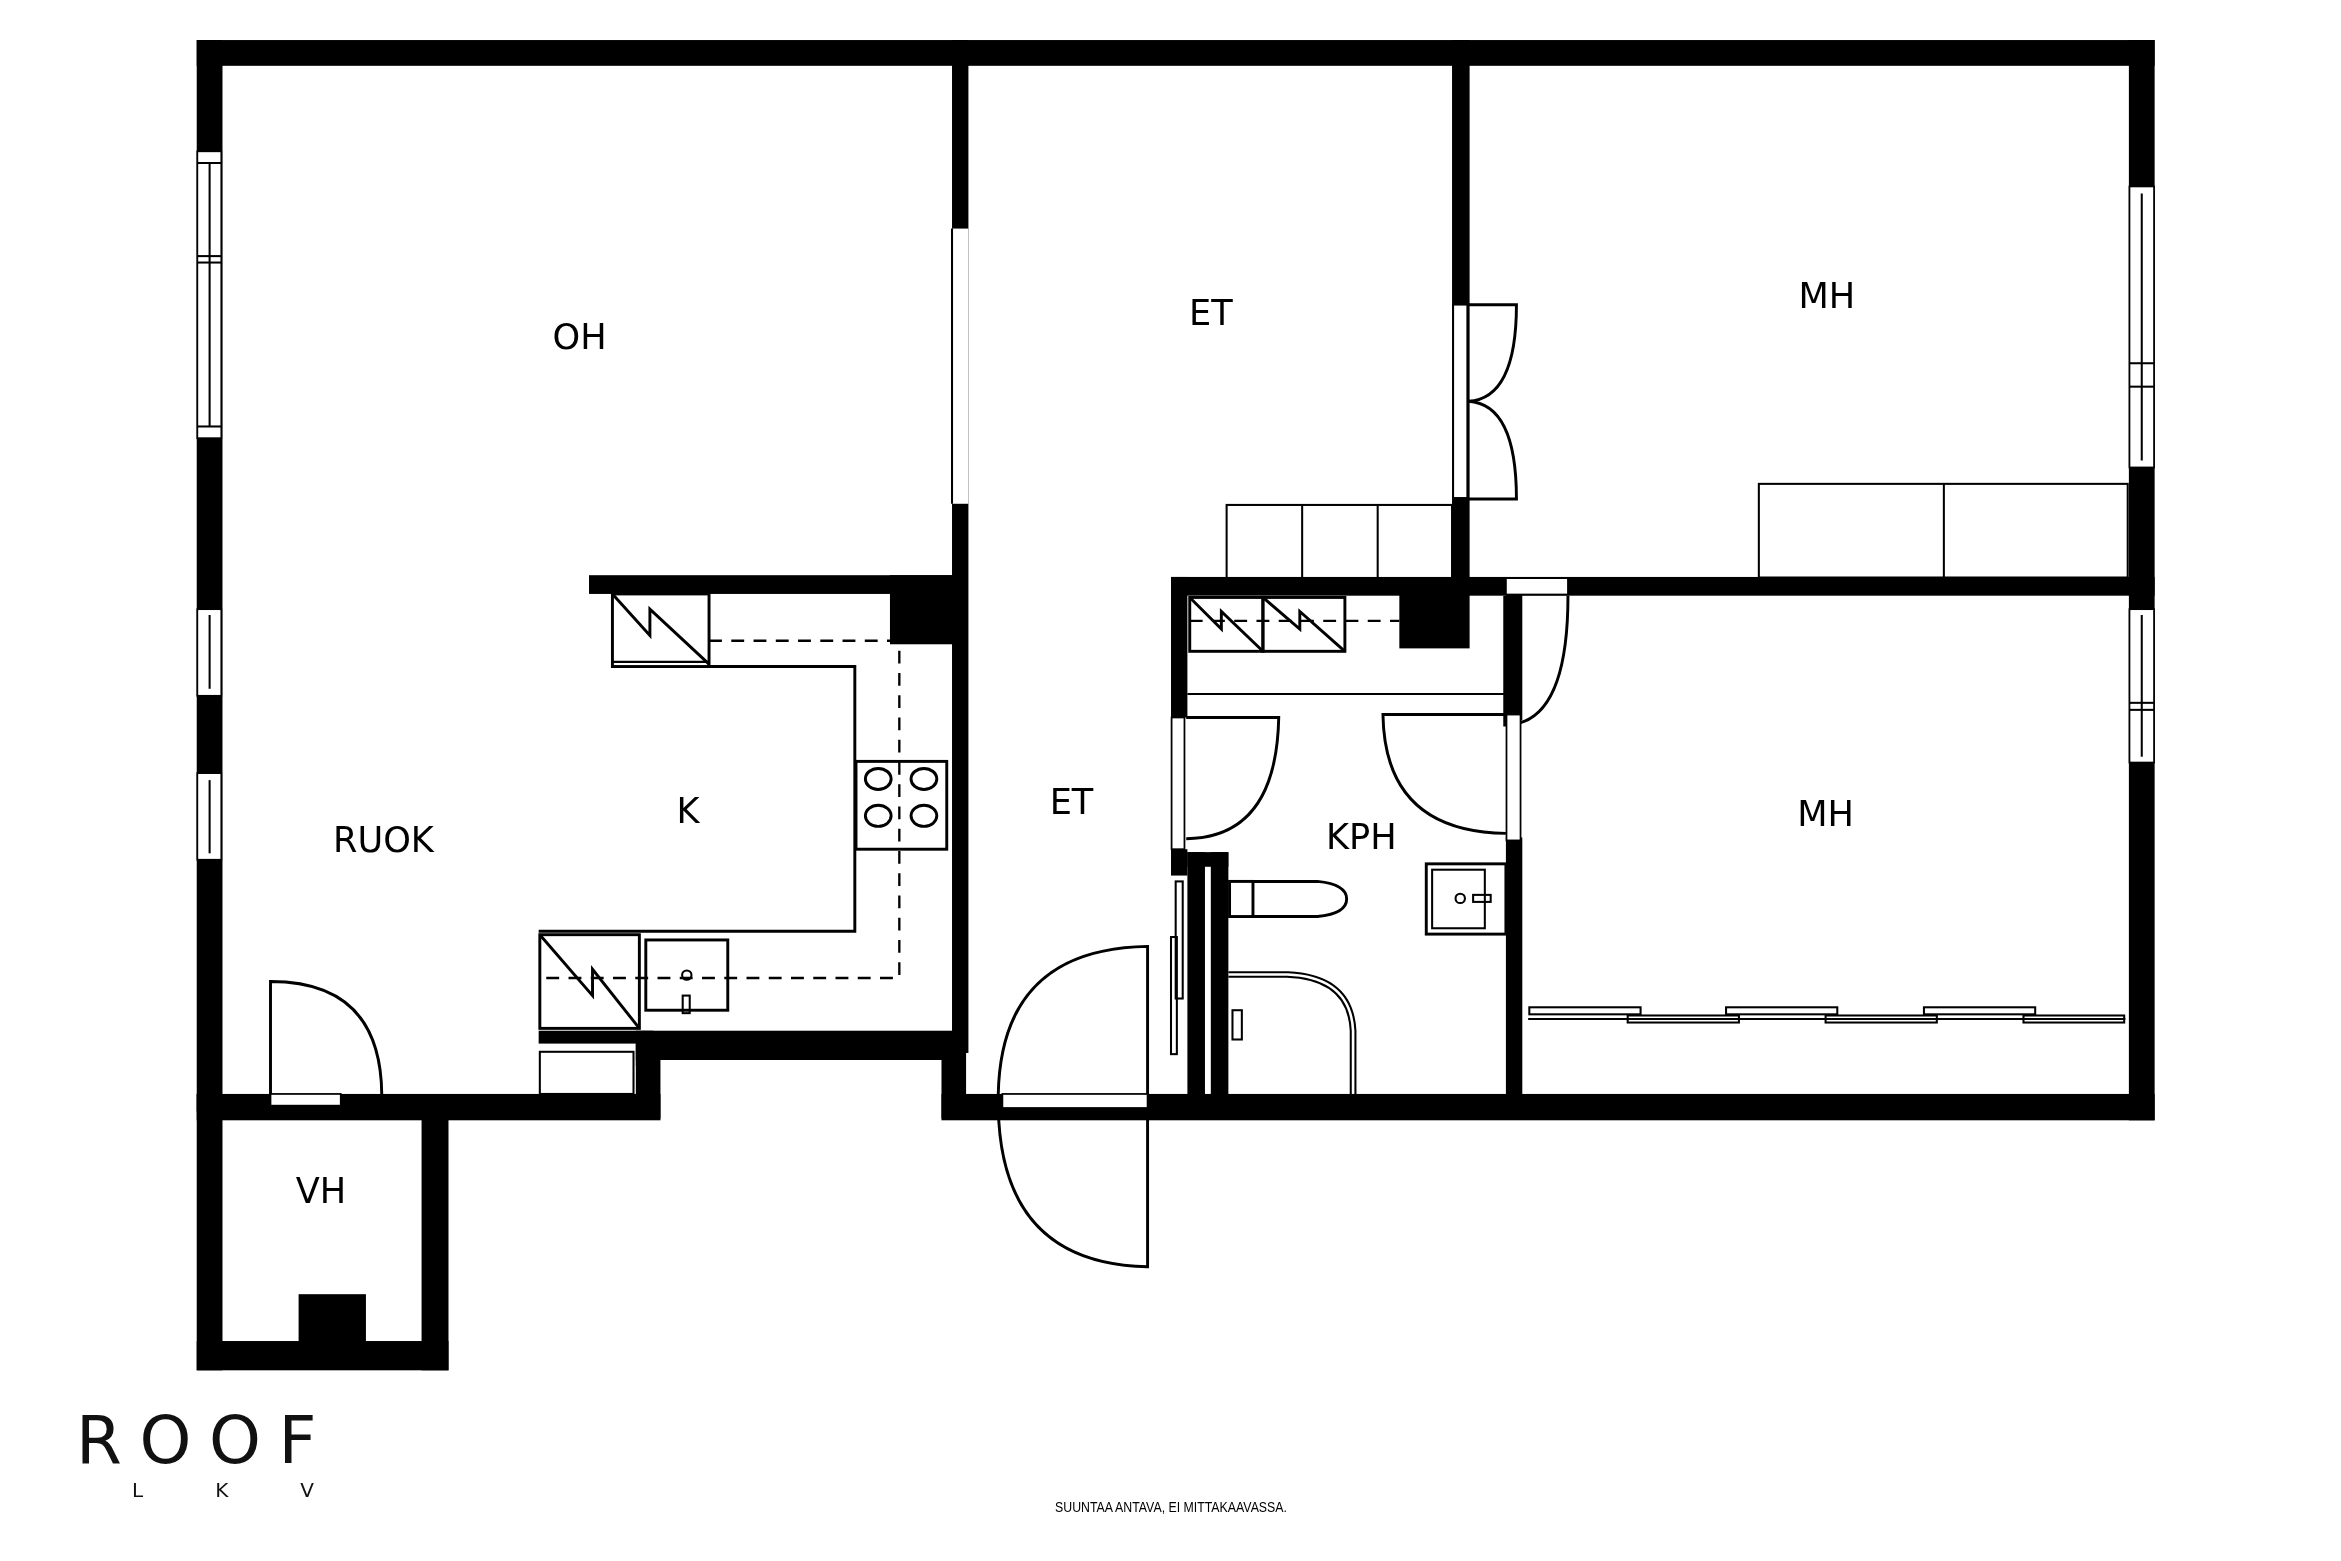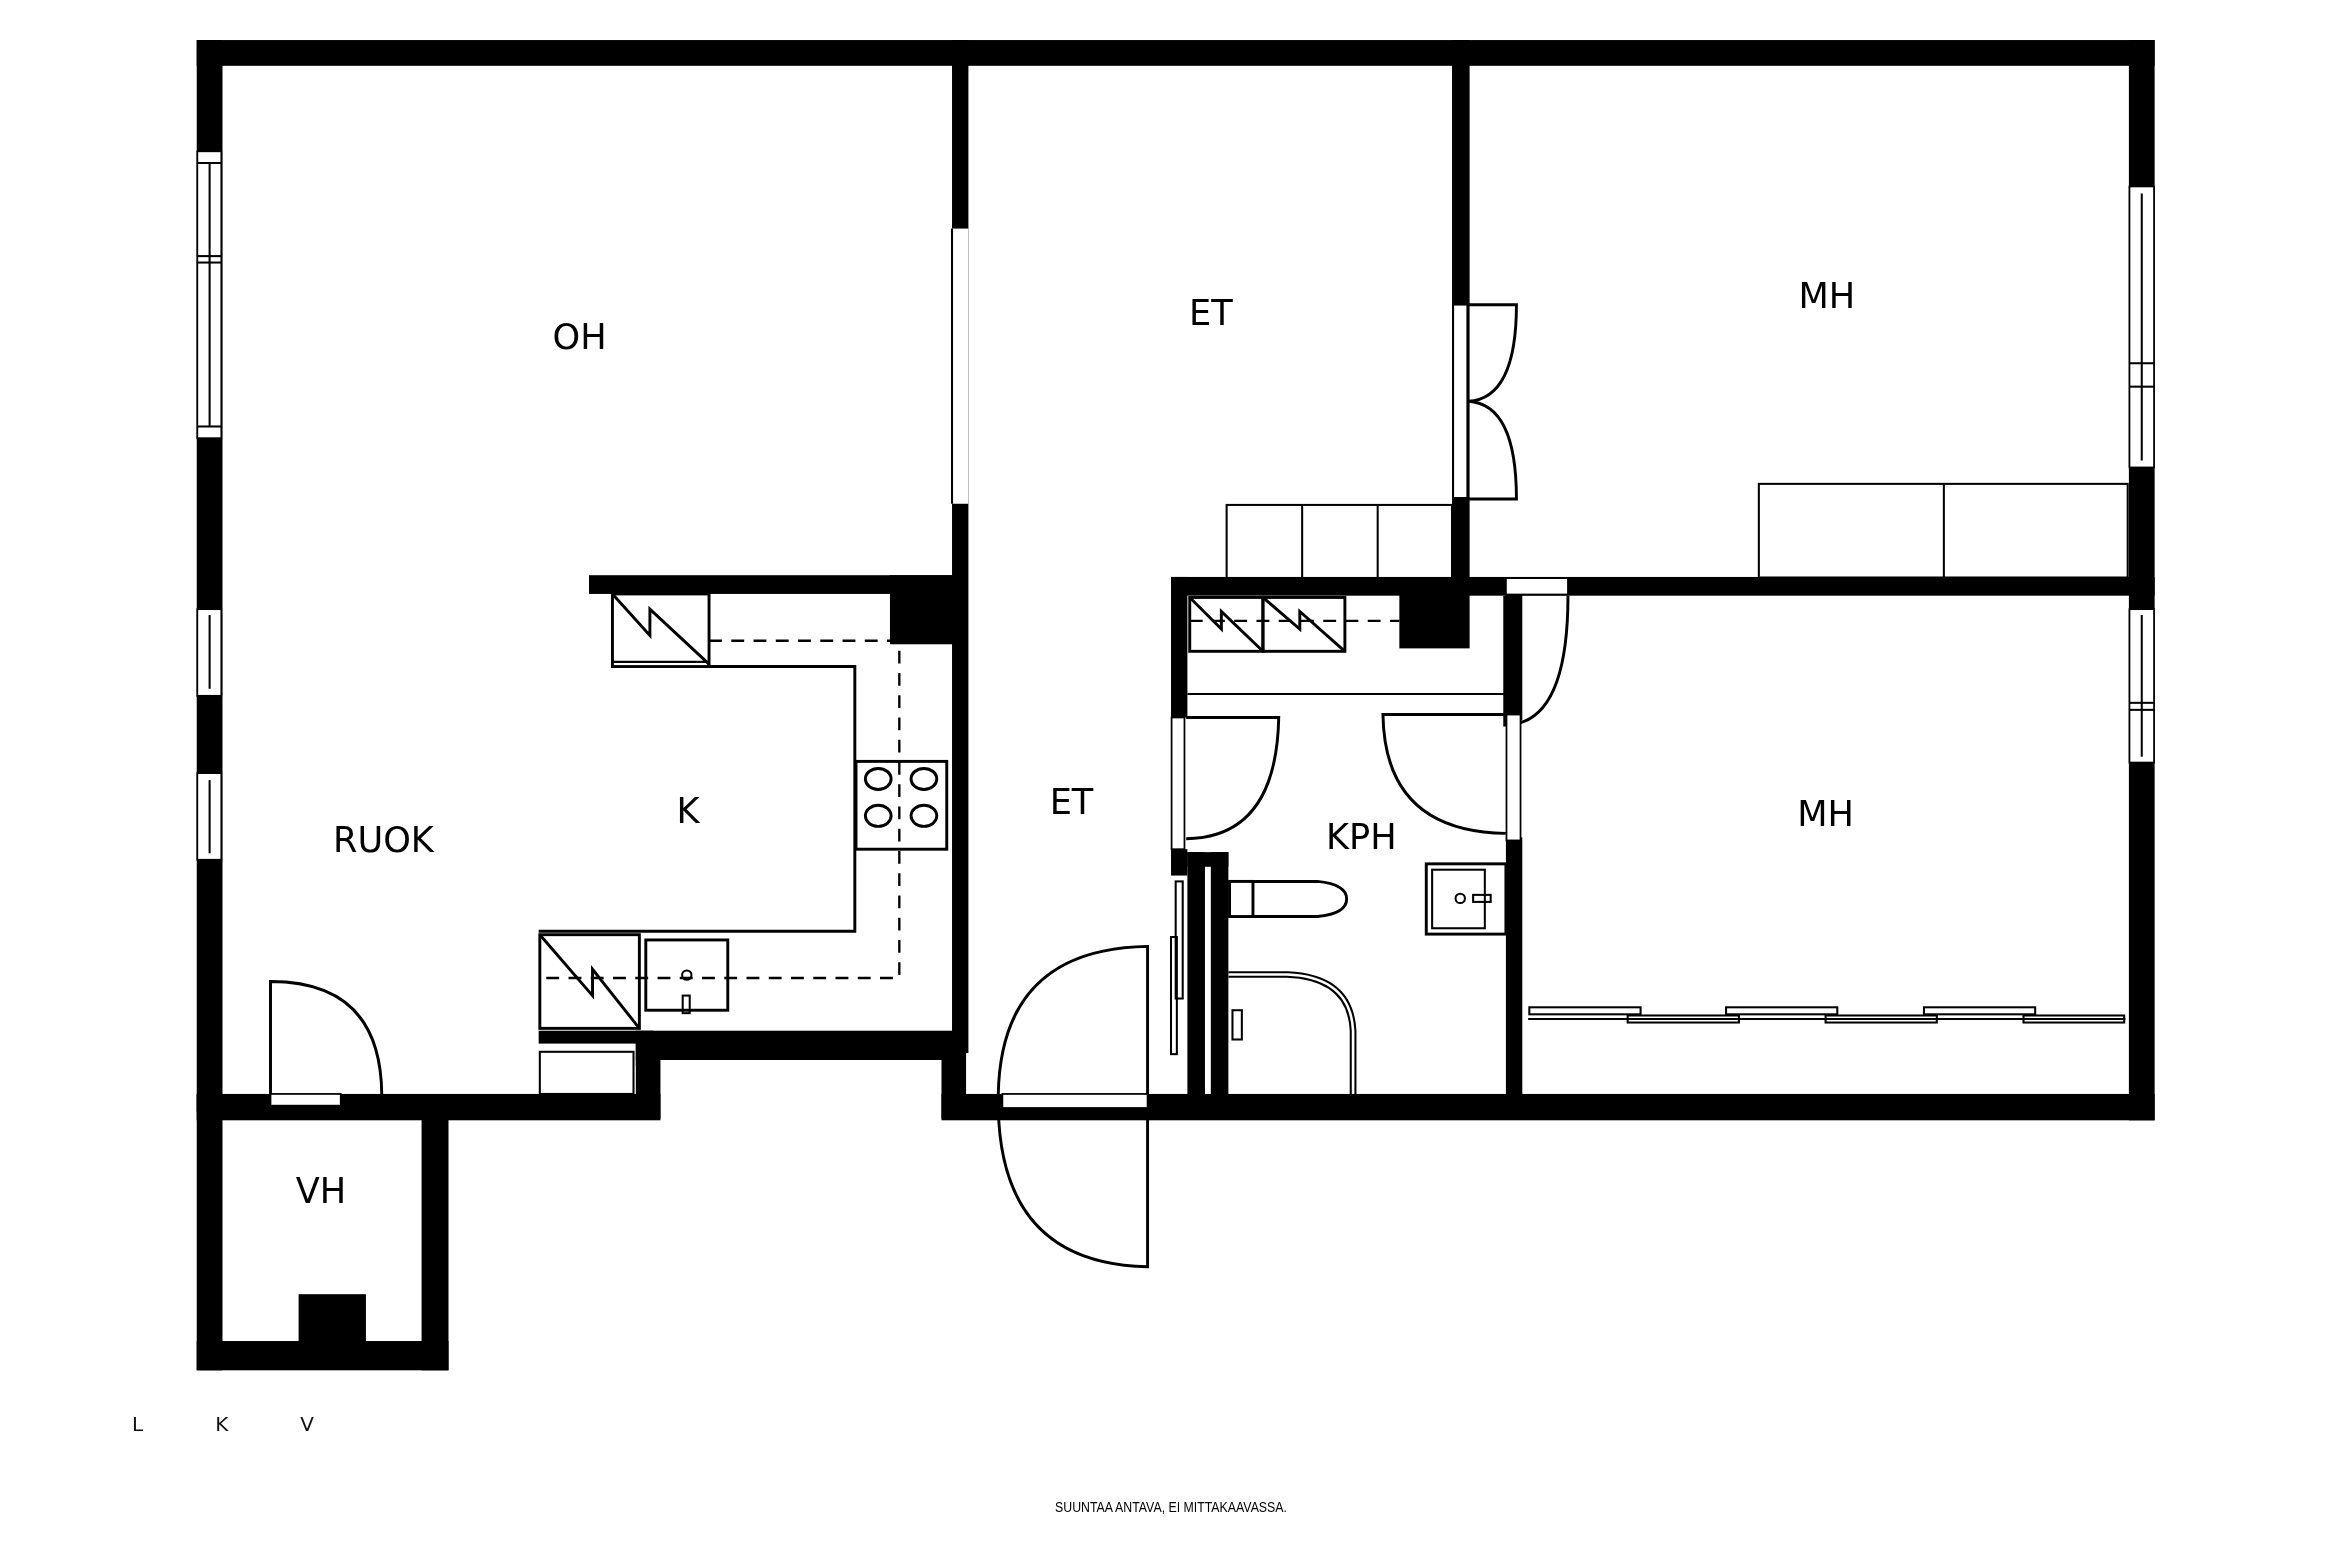--- a/index.html
+++ b/index.html
@@ -192,20 +192,21 @@
     <text class="room-label" x="655" y="1455" text-anchor="middle">RUOK</text>
     <text class="room-label" x="1175" y="1405" text-anchor="middle">K</text>
     <text class="room-label" x="1830" y="1390" text-anchor="middle">ET</text>
     <text class="room-label" x="2325" y="1450" text-anchor="middle">KPH</text>
     <text class="room-label" x="3118" y="1410" text-anchor="middle">MH</text>
     <text class="room-label" x="548" y="2055" text-anchor="middle">VH</text>
   </g>
 </svg>
 
 <div class="logo">
+  <div class="logo-main">ROOF</div>
   <div class="logo-sub">
     <span>L</span>
     <span>K</span>
     <span>V</span>
   </div>
 </div>
 
 <div class="disclaimer">SUUNTAA ANTAVA, EI MITTAKAAVASSA.</div>
 
 

